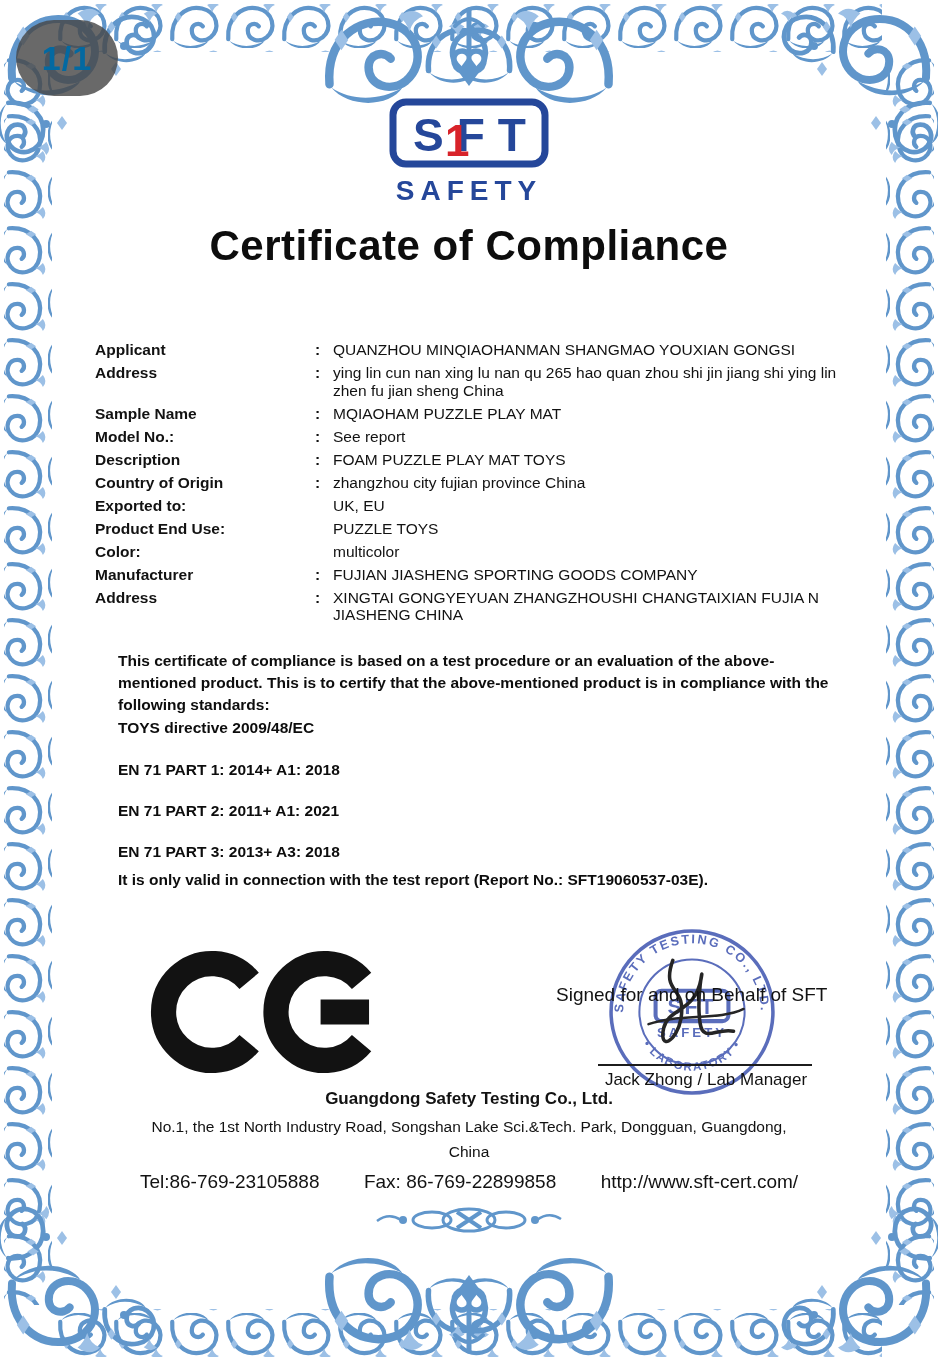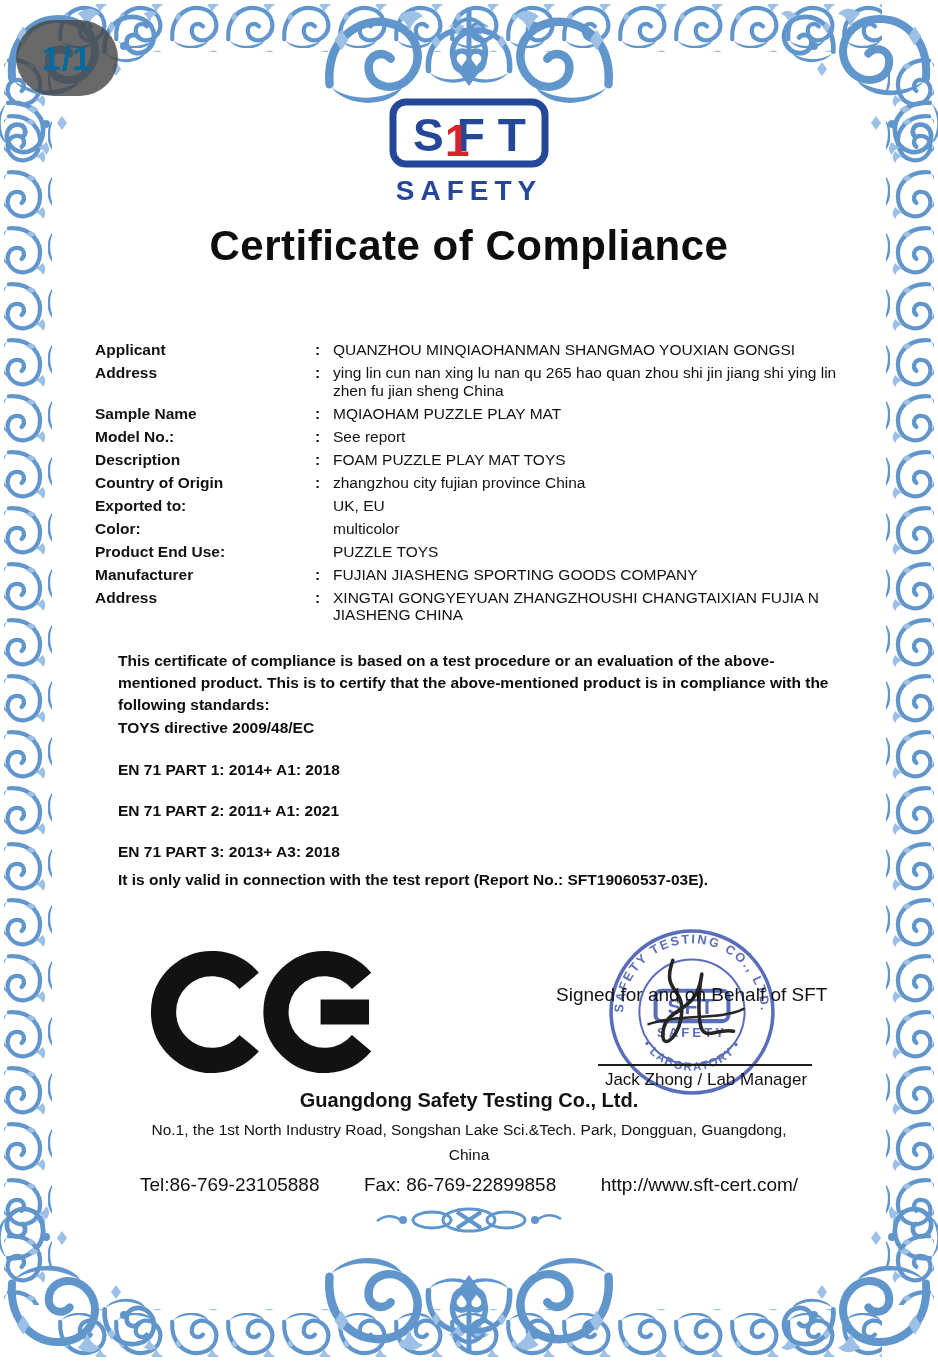--- a/index.html
+++ b/index.html
@@ -39,21 +39,21 @@
   .std-line{margin-top:22px;line-height:19px;}
   .validity{margin-top:9px;line-height:19px;}
 
   .ce-wrap{position:absolute;left:150px;top:948px;}
   .signed-for{position:absolute;left:556px;top:984px;font-size:19px;white-space:nowrap;}
   .stamp-wrap{position:absolute;left:606px;top:926px;}
   .sig-line{position:absolute;left:598px;top:1064px;width:214px;border-top:2px solid #1c1c1c;}
   .signer{position:absolute;left:586px;top:1070px;width:240px;text-align:center;font-size:17px;}
 
   .footer{position:absolute;left:60px;top:1089px;width:818px;text-align:center;}
-  .footer .company{font-size:20px;font-weight:bold;margin-bottom:9px;}
+  .footer .company{font-size:17px;font-weight:bold;margin-bottom:9px;}
   .footer .addr{font-size:15.5px;margin-bottom:7px;}
   .footer .country{font-size:15.5px;margin-bottom:10px;}
   .footer .contact span{font-size:19px;margin:0 20px;}
 
   .divider-wrap{position:absolute;left:369px;top:1205px;}
 
   
   .bstroke{stroke:var(--border-blue);fill:none;stroke-linecap:round;}
   .bfill{fill:var(--border-blue);}
   .bfill2{fill:var(--border-accent);}
@@ -175,29 +175,29 @@
     <span class="fvalue">zhangzhou city fujian province China</span>
   </div>
 
   <div class="frow">
     <span class="flabel">Exported to:</span>
     <span class="fcolon"></span>
     <span class="fvalue">UK, EU</span>
   </div>
 
   <div class="frow">
+    <span class="flabel">Product End Use:</span>
+    <span class="fcolon"></span>
+    <span class="fvalue">PUZZLE TOYS</span>
+  </div>
+
+  <div class="frow">
     <span class="flabel">Color:</span>
     <span class="fcolon"></span>
     <span class="fvalue">multicolor</span>
-  </div>
-
-  <div class="frow">
-    <span class="flabel">Product End Use:</span>
-    <span class="fcolon"></span>
-    <span class="fvalue">PUZZLE TOYS</span>
   </div>
 
   <div class="frow">
     <span class="flabel">Manufacturer</span>
     <span class="fcolon">:</span>
     <span class="fvalue">FUJIAN JIASHENG SPORTING GOODS COMPANY</span>
   </div>
 
   <div class="frow">
     <span class="flabel">Address</span>

